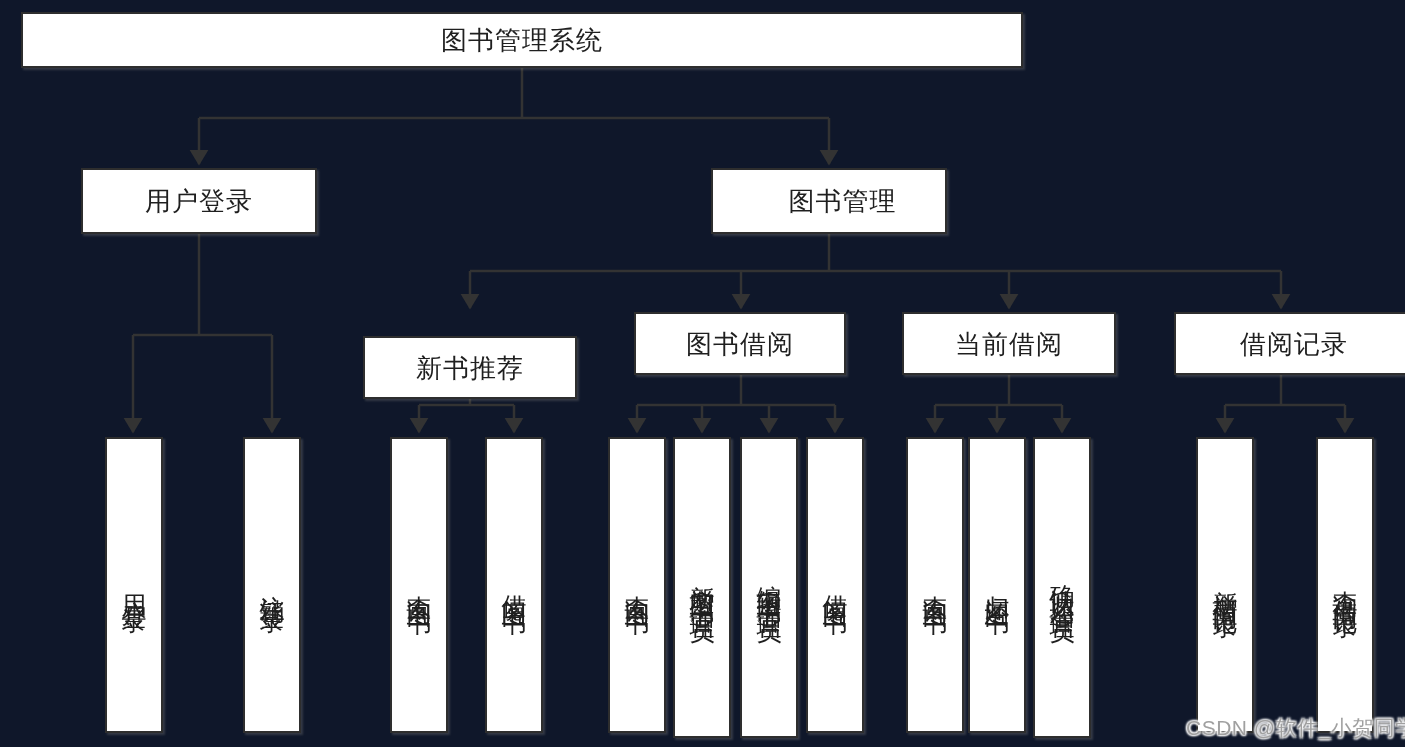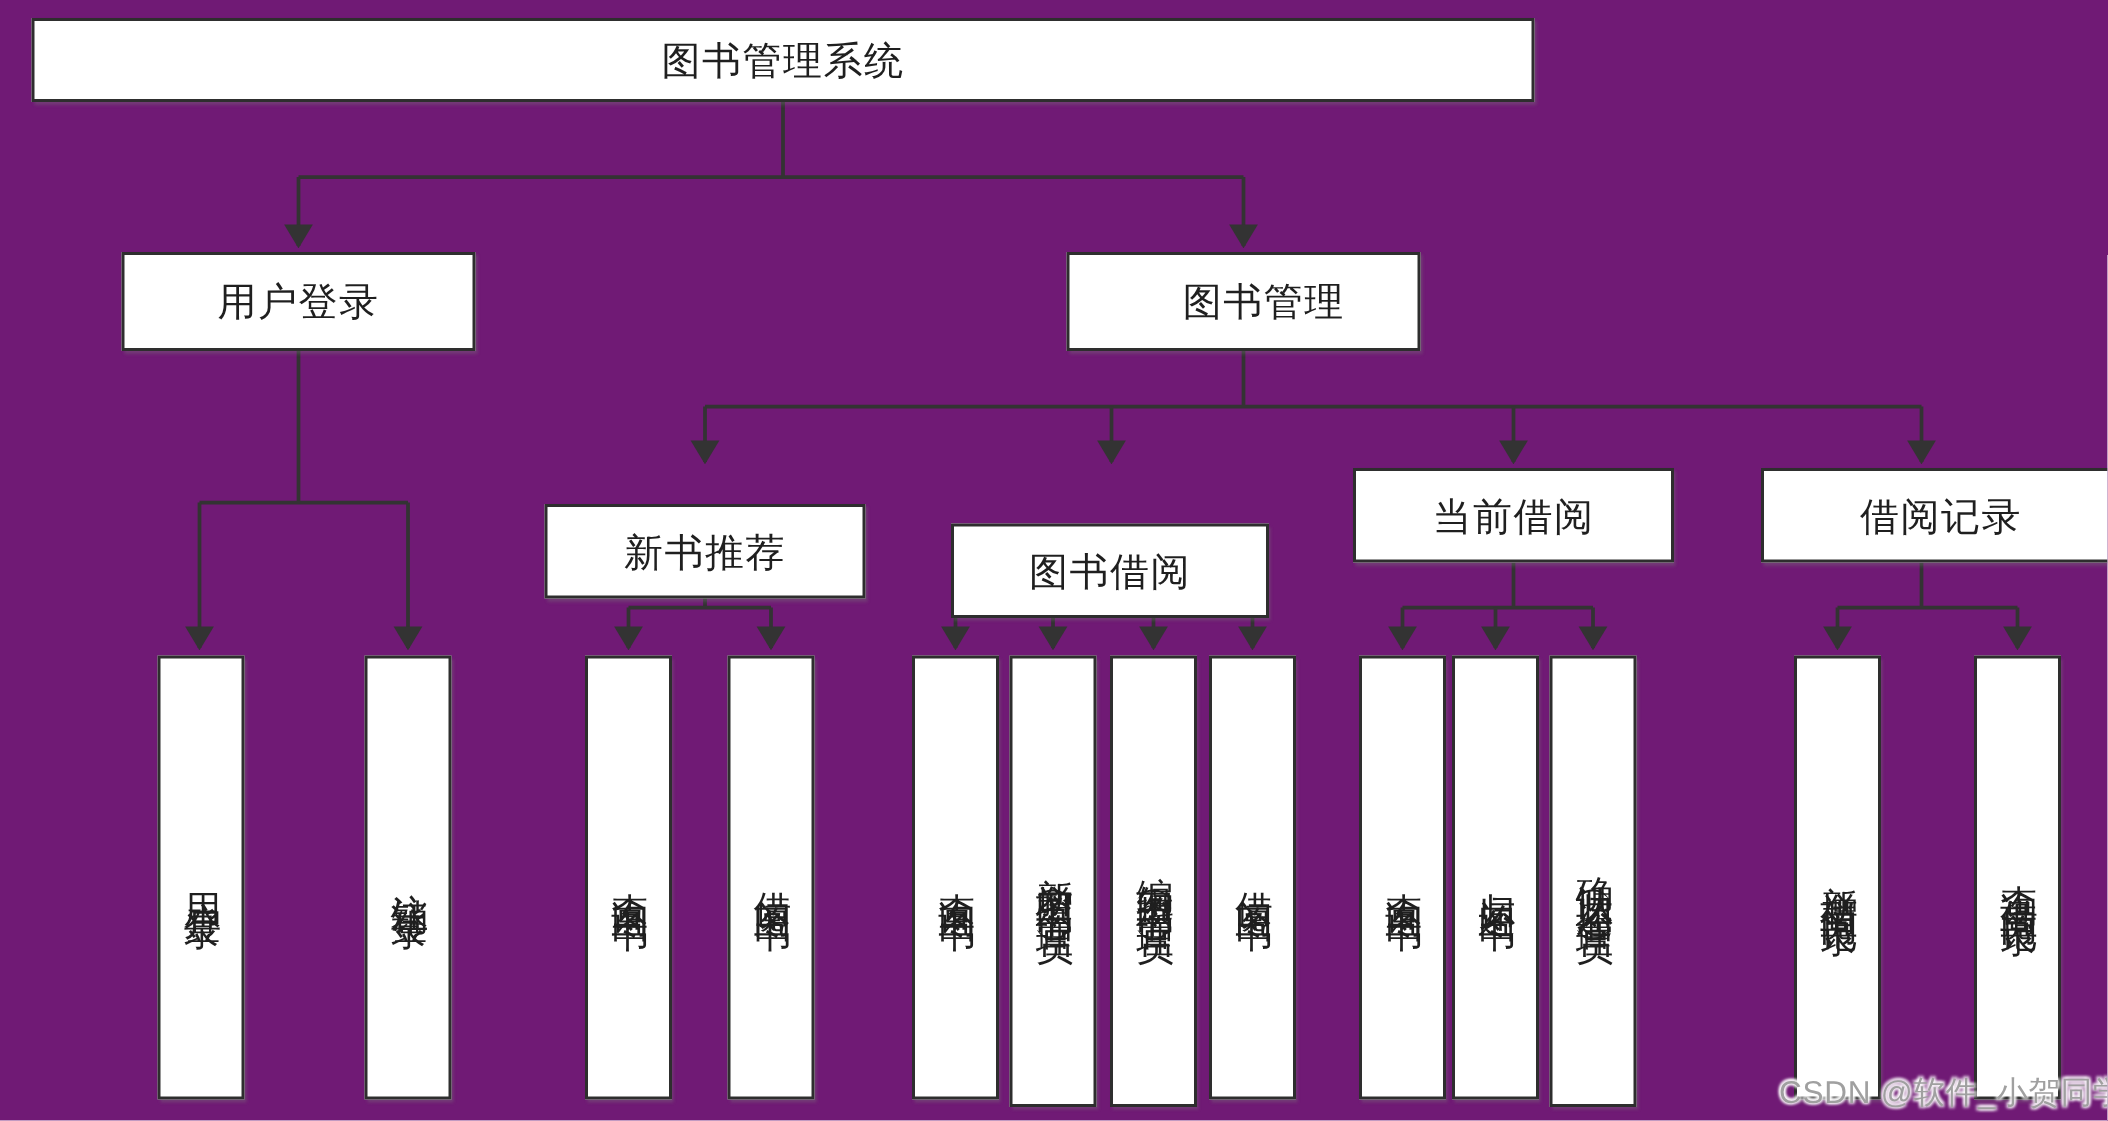--- a/index.html
+++ b/index.html
@@ -4,21 +4,21 @@
 <style>
   html, body {
     margin: 0;
     padding: 0;
     background: #ffffff;
   }
   .canvas {
     position: relative;
     width: 1405px;
     height: 747px;
-    background: #701a75;
+    background: #0f172a;
     overflow: hidden;
     font-family: "Liberation Sans", "DejaVu Sans", sans-serif;
   }
   svg.wires {
     position: absolute;
     left: 0;
     top: 0;
     z-index: 1;
   }
   .wire {
@@ -111,21 +111,21 @@
   <div class="node h" style="left:81px; top:168px; width:236px; height:66px;">
     <span>用户登录</span>
   </div>
   <div class="node h" style="left:711px; top:168px; width:236px; height:66px;padding-left:27px;">
     <span>图书管理</span>
   </div>
 
   <div class="node h" style="left:363px; top:312px; width:214px; height:63px;margin-top:24px;">
     <span>新书推荐</span>
   </div>
-  <div class="node h" style="left:634px; top:312px; width:212px; height:63px;margin-top:37px;">
+  <div class="node h" style="left:634px; top:312px; width:212px; height:63px;">
     <span>图书借阅</span>
   </div>
   <div class="node h" style="left:902px; top:312px; width:214px; height:63px;">
     <span>当前借阅</span>
   </div>
   <div class="node h" style="left:1174px; top:312px; width:240px; height:63px;">
     <span>借阅记录</span>
   </div>
 
   <div class="node v" style="left:105px; top:437px; width:58px; height:296px;">

